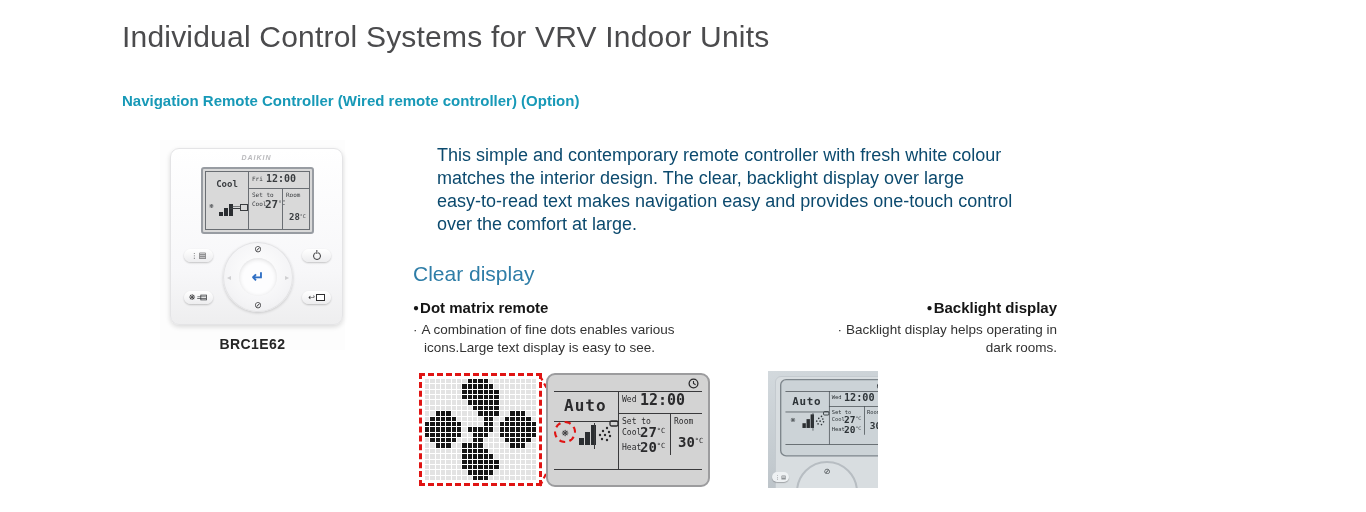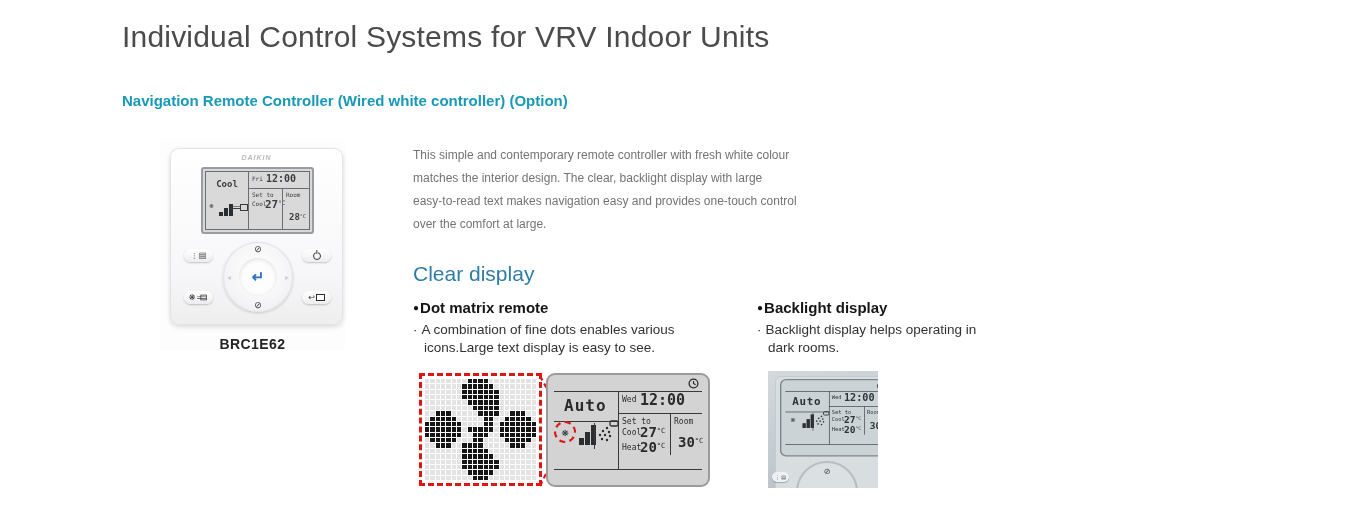--- a/index.html
+++ b/index.html
@@ -6,27 +6,27 @@
   body { background:#fff; font-family:"Liberation Sans", sans-serif; }
   .page { position:relative; width:1366px; height:512px; background:#ffffff; overflow:hidden; }
 
   
   .title { position:absolute; left:122px; top:20px; font-size:30px; font-weight:300;
            color:#4b4b4d; letter-spacing:.2px;text-align:right; }
   .subtitle { position:absolute; left:122px; top:92px; font-size:15px; font-weight:bold; color:#1799b7; }
   .clear-heading { position:absolute; left:413px; top:262px; font-size:21px; font-weight:normal; color:#2e7da7; }
 
   
-  .intro { position:absolute; left:413px; top:144px; width:620px; font-size:12px;
-           color:#737373; line-height:23px; }
+  .intro { position:absolute; left:437px; top:144px; width:620px; font-size:18px;
+           color:#0c4a6e; line-height:23px; }
 
   
   .feature { position:absolute; top:299px; }
   .feature.c1 { left:413px; width:340px; }
-  .feature.c2 { left:757px; width:300px; }
+  .feature.c2 { left:757px; width:300px;text-align:right; }
   .ftitle { font-size:15px; font-weight:bold; color:#161616; margin-bottom:5px; }
   .ftitle .fb { font-size:10px; vertical-align:2px; margin-right:1px; }
   .fline { font-size:13.5px; color:#323232; line-height:17.5px; }
   .fline .fm { margin-right:4px; }
   .fline.ind { padding-left:11px; }
 
   
   .product { position:absolute; left:160px; top:140px; width:185px; height:210px; background:#fdfdfd; }
   .remote { position:absolute; left:10px; top:8px; width:173px; height:177px; border-radius:9px;
             background:linear-gradient(180deg,#ffffff 0%,#f7f7f9 70%,#eeeeef 100%);
@@ -152,21 +152,21 @@
   .bl-pill { position:absolute; left:4px; top:101px; width:17px; height:10px; border-radius:5px;
              background:#eef1f3; box-shadow:0 1px 1px rgba(0,0,0,.25);
              display:flex; align-items:center; justify-content:center; gap:1px; font-size:5px; color:#33383c; }
 </style>
 </head>
 <body>
 
 <div class="page">
 
   <h1 class="title">Individual Control Systems for VRV Indoor Units</h1>
-  <h2 class="subtitle">Navigation Remote Controller (Wired white controller) (Option)</h2>
+  <h2 class="subtitle">Navigation Remote Controller (Wired remote controller) (Option)</h2>
 
   <figure class="product">
     <div class="remote">
       <div class="brand">DAIKIN</div>
 
       <div class="rlcd">
         <div class="rl-frame">
           <div class="rl-vdiv1"></div>
           <div class="rl-mode">Cool</div>
           <span class="rl-fan">❋</span>
@@ -212,21 +212,21 @@
         <div class="dial-inner">
           <span class="enter-ico">↵</span>
         </div>
       </div>
     </div>
     <figcaption class="model">BRC1E62</figcaption>
   </figure>
 
   <div class="intro">
     <div>This simple and contemporary remote controller with fresh white colour</div>
-    <div>matches the interior design. The clear, backlight display with large</div>
+    <div>matches the interior design. The clear, backlight display over large</div>
     <div>easy-to-read text makes navigation easy and provides one-touch control</div>
     <div>over the comfort at large.</div>
   </div>
 
   <h3 class="clear-heading">Clear display</h3>
 
   <div class="feature c1">
     <div class="ftitle">
       <span class="fb">●</span><span>Dot matrix remote</span>
     </div>

